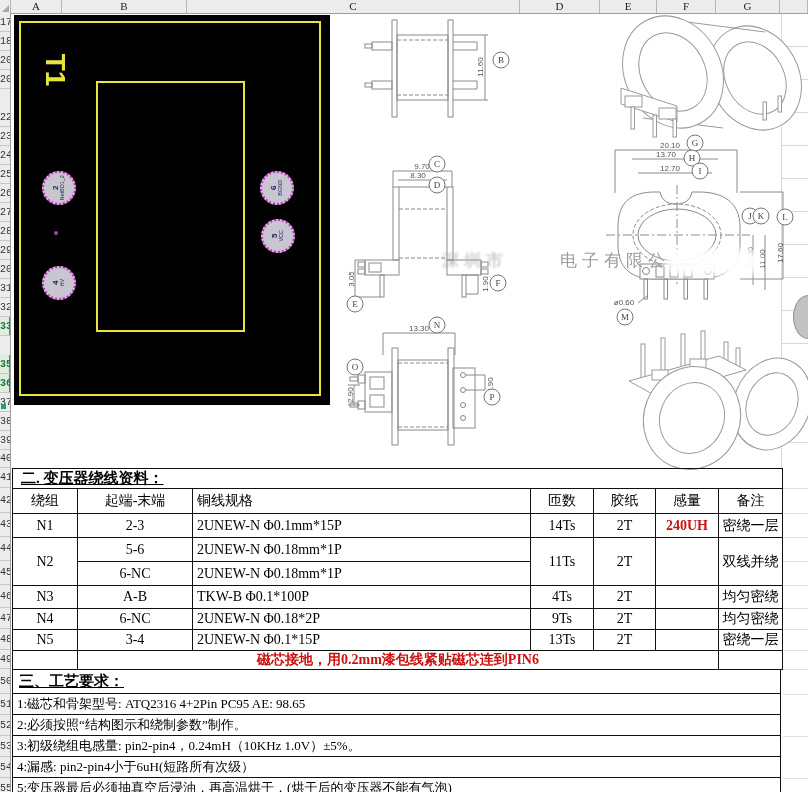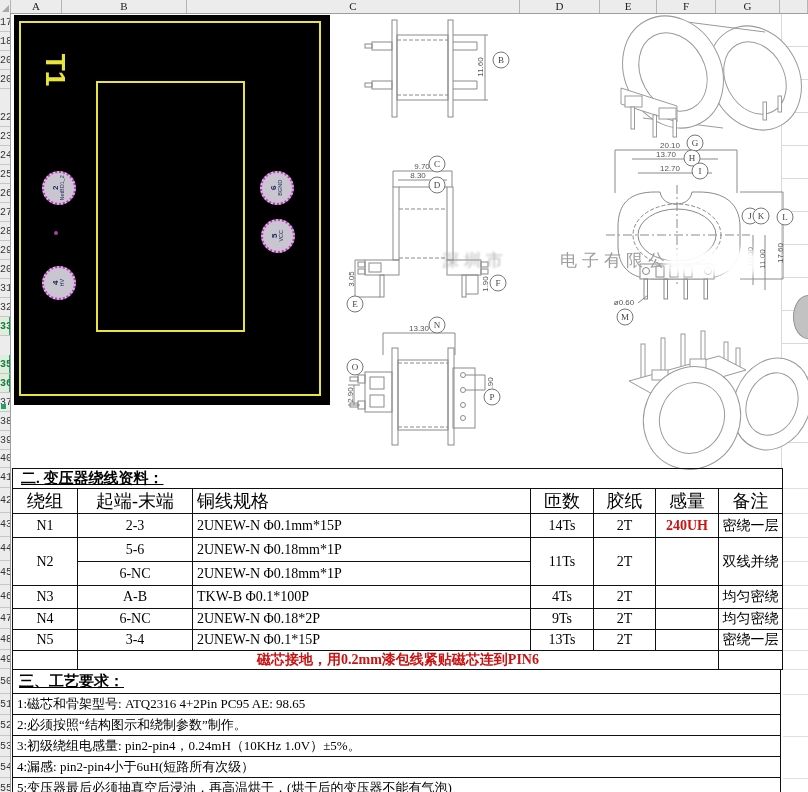--- a/index.html
+++ b/index.html
@@ -42,21 +42,21 @@
   .wm .blur1{filter:blur(1.2px);opacity:.75;}
   .smudge{display:inline-block;vertical-align:middle;height:16px;background:rgba(255,255,255,.93);
           border-radius:8px;box-shadow:0 0 6px 5px rgba(255,255,255,.9);}
   
   .wtable{position:absolute;left:12px;top:468px;z-index:5;border-collapse:collapse;table-layout:fixed;width:770px;
           font-family:"Liberation Serif",serif;color:#000;}
   .wtable td{border:1.5px solid #101010;font-size:14px;text-align:center;padding:0;overflow:hidden;white-space:nowrap;}
   .wtable td.ttl{font-size:15px;font-weight:bold;text-align:left;padding-left:8px;}
   .wtable td.ttl span{text-decoration:underline;}
   .wtable td.wire{text-align:left;padding-left:4px;}
-  .wtable td.hdr{font-size:18px;border-radius:11px;}
+  .wtable td.hdr{font-size:14px;border-radius:11px;}
   .wtable .red{color:#cc1111;font-weight:bold;}
   .wtable td.note{font-size:14px;}
   
   .process{position:absolute;left:12px;top:669px;width:769px;height:123px;z-index:5;overflow:hidden;
            border-left:1.5px solid #101010;border-right:1.5px solid #101010;box-sizing:border-box;
            font-family:"Liberation Serif",serif;color:#000;}
   .process .ptitle{height:25px;line-height:24px;border-bottom:1.5px solid #101010;font-weight:bold;font-size:15px;
                    padding-left:6px;box-sizing:border-box;font-family:"Liberation Sans",sans-serif;}
   .process .ptitle span{text-decoration:underline;}
   .process .pitem{height:21px;line-height:20px;border-bottom:1.5px solid #101010;font-size:13px;

